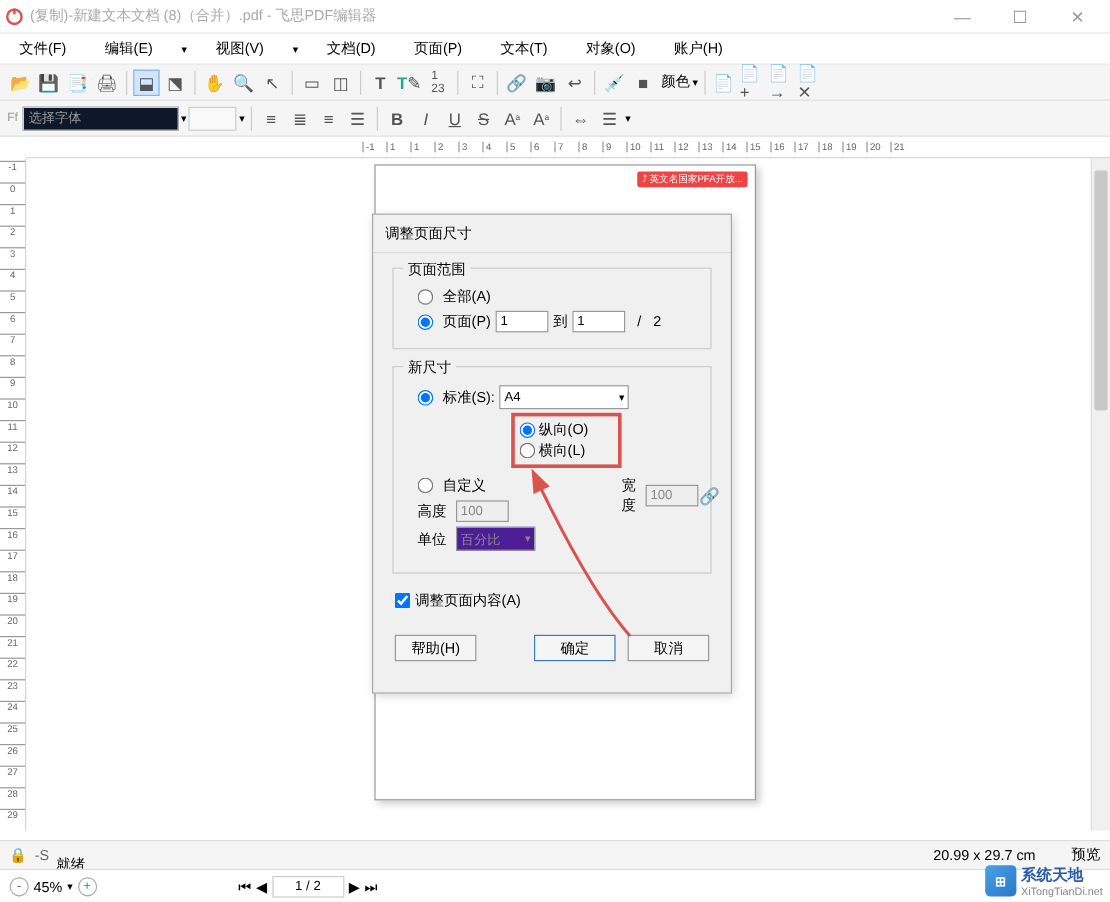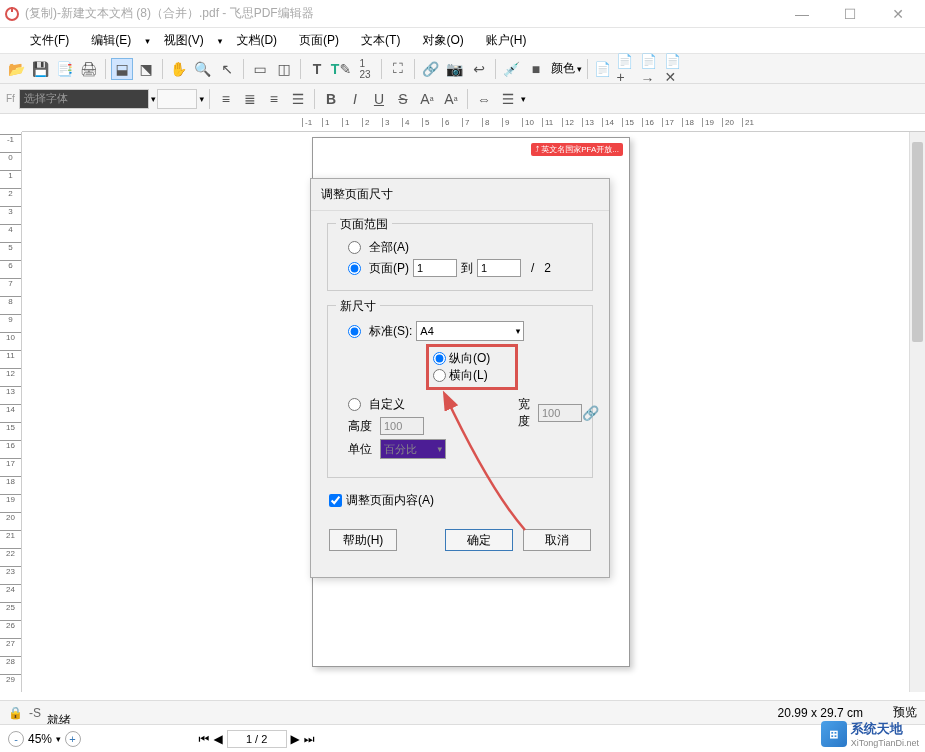--- a/index.html
+++ b/index.html
@@ -7,30 +7,30 @@
 
 
 .title-bar { height: 28px; background: #fff; display: flex; align-items: center; padding: 0 5px; border-bottom: 1px solid #e5e5e5; }
 .title-bar .app-icon { width: 14px; height: 14px; border-radius: 50%; border: 2px solid #d9534f; margin-right: 6px; position: relative; }
 .title-bar .app-icon::after { content: ""; position: absolute; width: 2px; height: 5px; background: #d9534f; top: -2px; left: 4px; }
 .title-bar .title-text { color: #aaa; font-size: 12px; flex: 1; }
 .title-bar .win-controls { display: flex; align-items: center; gap: 20px; color: #999; font-size: 14px; margin-right: 8px; }
 .win-controls span { cursor: pointer; width: 28px; text-align: center; }
 
 
-.menu-bar { height: 26px; display: flex; align-items: center; padding: 0 22px; border-bottom: 1px solid #e5e5e5; gap: 6px; }
+.menu-bar { height: 26px; display: flex; align-items: center; padding: 0 8px; border-bottom: 1px solid #e5e5e5; gap: 16px; }
 .menu-bar .menu-item { padding: 3px 8px; font-size: 12px; cursor: pointer; }
 
 
 .toolbar { height: 30px; background: #f5f5f5; border-bottom: 1px solid #ddd; display: flex; align-items: center; padding: 0 6px; gap: 2px; }
 .toolbar-row2 { height: 30px; background: #f5f5f5; border-bottom: 1px solid #ddd; display: flex; align-items: center; padding: 0 6px; gap: 2px; }
 .tb-btn { width: 22px; height: 22px; display: flex; align-items: center; justify-content: center; cursor: pointer; font-size: 14px; color: #555; }
 .tb-sep { width: 1px; height: 20px; background: #ccc; margin: 0 3px; }
 .tb-btn.active { background: #d0e5ff; border: 1px solid #7fb8e8; }
-.font-select { width: 130px; height: 20px; border: 1px solid #ccc; background: #404040; font-size: 11px; color: #999; padding: 0 4px; display: flex; align-items: center; }
+.font-select { width: 130px; height: 20px; border: 1px solid #ccc; background: #0f172a; font-size: 11px; color: #999; padding: 0 4px; display: flex; align-items: center; }
 .size-select { width: 40px; height: 20px; border: 1px solid #ccc; background: #f9f9f9; }
 .color-label { margin-left: 2px; font-size: 12px; }
 
 
 .ruler-h { height: 18px; background: #fff; border-bottom: 1px solid #ccc; position: relative; margin-left: 22px; overflow: hidden; font-size: 8px; color: #666; }
 .ruler-h-inner { position: absolute; left: 280px; display: flex; align-items: center; height: 100%; }
 .ruler-tick { border-left: 1px solid #999; padding-left: 2px; width: 20px; font-size: 8px; }
 
 
 .main-area { position: relative; display: flex; height: 560px; }

